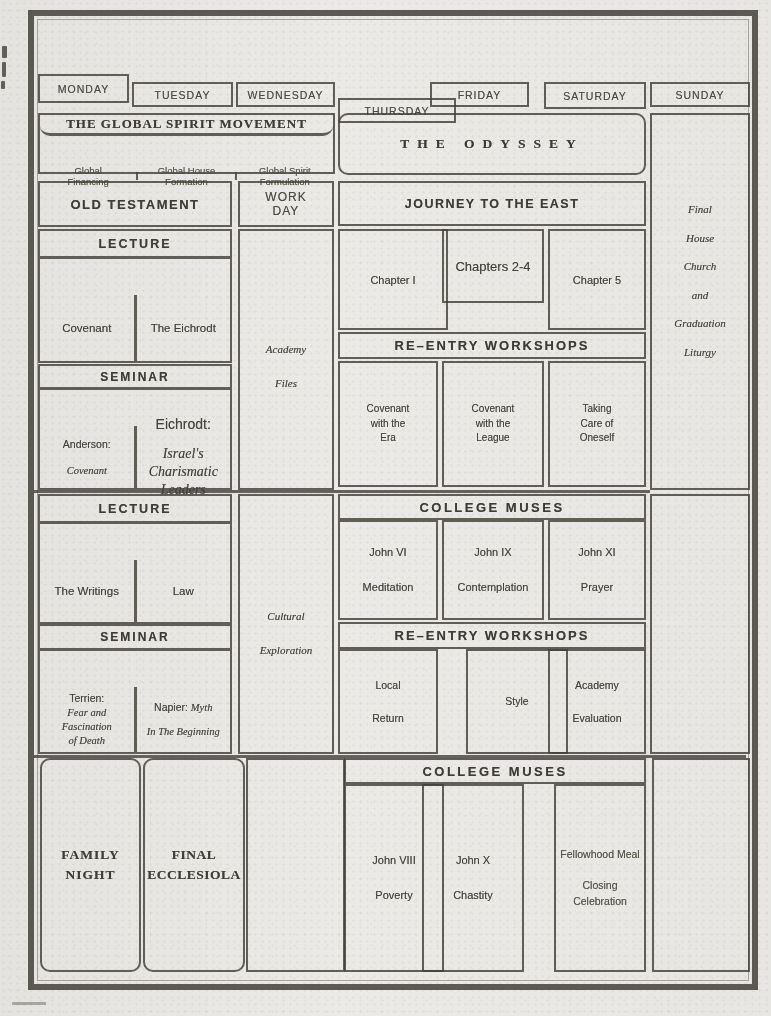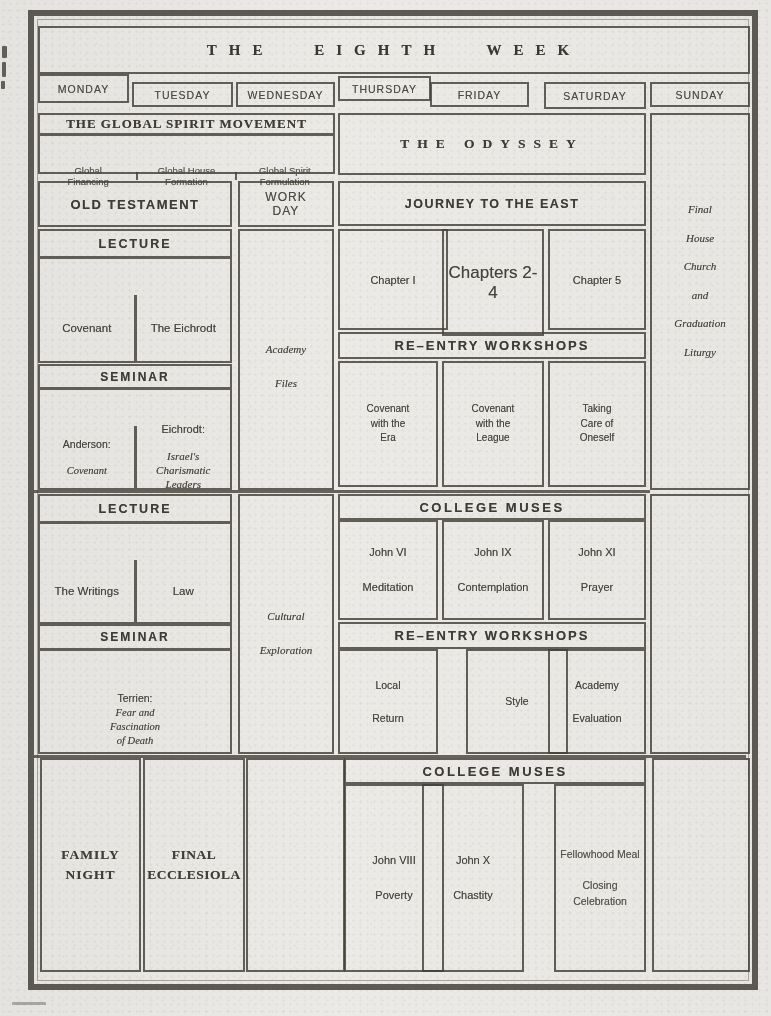--- a/index.html
+++ b/index.html
@@ -24,21 +24,21 @@
   .cell{display:flex;align-items:center;justify-content:center;text-align:center;padding:3px;}
   .col{display:flex;flex-direction:column;}
   .rowfx{display:flex;flex:1;min-height:0;margin-top:36px;}
   .split>.sub{flex:1;display:flex;align-items:center;justify-content:center;text-align:center;padding:4px;}
   .split>.sub + .sub{border-left:3px solid rgba(66,64,55,.82);}
   .split3>.sub + .sub{border-left:2px solid rgba(66,64,55,.82);}
   .hdr{display:flex;align-items:center;justify-content:center;text-align:center;
        border-bottom:3px solid rgba(66,64,55,.82);font-weight:bold;letter-spacing:2px;color:#3e3c35;}
   .ml{white-space:pre-line;}
   .it{font-style:italic;font-family:"Liberation Serif",serif;}
-  .serif{font-family:"Liberation Serif",serif;}
+  .serif{font-family:"Liberation Serif",serif;border-radius:10px;}
   .title{font-family:"Liberation Serif",serif;font-weight:bold;font-size:15px;
          letter-spacing:12px;word-spacing:24px;color:#3a3831;}
   .day{font-size:10.5px;letter-spacing:1px;color:#4c4a42;}
   .bighdr{font-weight:bold;font-size:12.5px;letter-spacing:1.5px;color:#3e3c35;}
   .stack{display:flex;flex-direction:column;align-items:center;justify-content:center;text-align:center;}
   .art{position:absolute;background:#36342d;opacity:.75;border-radius:1px;}
   .rule{position:absolute;background:rgba(66,64,55,.8);}
 </style>
 </head>
 <body>
@@ -48,28 +48,25 @@
   <div class="frame"></div>
 
   <div class="art" style="left:2px;top:46px;width:5px;height:12px"></div>
   <div class="art" style="left:2px;top:62px;width:4px;height:15px"></div>
   <div class="art" style="left:1px;top:81px;width:4px;height:8px"></div>
   <div class="art" style="left:12px;top:1002px;width:34px;height:3px;opacity:.35"></div>
 
   <div class="rule" style="left:34px;top:490px;width:616px;height:3px"></div>
   <div class="rule" style="left:34px;top:755px;width:712px;height:3px"></div>
 
-  <div class="box cell" style="left:38px;top:26px;width:712px;height:48px">
-    <span class="title">THE EIGHTH WEEK</span>
-  </div>
 
   <div class="box cell day" style="left:38px;top:74px;width:91px;height:29px">MONDAY</div>
   <div class="box cell day" style="left:132px;top:82px;width:101px;height:25px">TUESDAY</div>
   <div class="box cell day" style="left:236px;top:82px;width:99px;height:25px">WEDNESDAY</div>
-  <div class="box cell day" style="left:338px;top:76px;width:93px;height:25px">THURSDAY</div>
+  <div class="box cell day" style="left:338px;top:98px;width:118px;height:25px">THURSDAY</div>
   <div class="box cell day" style="left:430px;top:82px;width:99px;height:25px">FRIDAY</div>
   <div class="box cell day" style="left:544px;top:82px;width:102px;height:27px">SATURDAY</div>
   <div class="box cell day" style="left:650px;top:82px;width:100px;height:25px">SUNDAY</div>
 
   <div class="box col" style="left:38px;top:113px;width:297px;height:61px">
     <div class="hdr serif" style="height:25px;font-size:13px;letter-spacing:1px">THE GLOBAL SPIRIT MOVEMENT</div>
     <div class="rowfx split split3">
       <div class="sub ml" style="font-size:9.5px;color:#57554c">Global
 Financing</div>
       <div class="sub ml" style="font-size:9.5px;color:#57554c">Global House
@@ -111,32 +108,32 @@
   <div class="box col" style="left:38px;top:364px;width:194px;height:126px">
     <div class="hdr" style="height:21px;font-size:12px">SEMINAR</div>
     <div class="rowfx split">
       <div class="sub">
         <div class="stack" style="gap:15px;font-size:10.5px">
           <span>Anderson:</span>
           <span class="it ml">Covenant</span>
         </div>
       </div>
       <div class="sub">
-        <div class="stack" style="gap:12px;font-size:11px;line-height:1.3">
+        <div class="stack" style="gap:12px;font-size:14px;line-height:1.3">
           <span>Eichrodt:</span>
           <span class="it ml">Israel's
 Charismatic
 Leaders</span>
         </div>
       </div>
     </div>
   </div>
 
   <div class="box cell" style="left:338px;top:229px;width:110px;height:101px;font-size:11px">Chapter I</div>
-  <div class="box cell" style="left:442px;top:229px;width:102px;height:107px;font-size:17px">Chapters 2-4</div>
+  <div class="box cell" style="left:442px;top:229px;width:102px;height:74px;font-size:13px">Chapters 2-4</div>
   <div class="box cell" style="left:548px;top:229px;width:98px;height:101px;font-size:11px">Chapter 5</div>
 
   <div class="box cell" style="left:338px;top:332px;width:308px;height:27px;font-weight:bold;font-size:13px;letter-spacing:2px;color:#3e3c35">RE–ENTRY WORKSHOPS</div>
   <div class="box cell ml" style="left:338px;top:361px;width:100px;height:126px;font-size:10px;line-height:1.45">Covenant
 with the
 Era</div>
   <div class="box cell ml" style="left:442px;top:361px;width:102px;height:126px;font-size:10px;line-height:1.45">Covenant
 with the
 League</div>
   <div class="box cell ml" style="left:548px;top:361px;width:98px;height:126px;font-size:10px;line-height:1.45">Taking
@@ -155,20 +152,27 @@
     <div class="hdr" style="height:22px;font-size:12px">SEMINAR</div>
     <div class="rowfx split">
       <div class="sub">
         <div class="stack" style="gap:1px;font-size:10.5px;line-height:1.3">
           <span>Terrien:</span>
           <span class="it ml">Fear and
 Fascination
 of Death</span>
         </div>
       </div>
+      <div class="sub" style="font-size:10.5px;line-height:2.1">
+        <div>
+          <span>Napier:</span>
+          <span class="it ml">Myth
+In The Beginning</span>
+        </div>
+      </div>
     </div>
   </div>
 
   <div class="box cell" style="left:338px;top:494px;width:308px;height:26px;font-weight:bold;font-size:13px;letter-spacing:2.5px;color:#3e3c35">COLLEGE MUSES</div>
   <div class="box cell ml" style="left:338px;top:520px;width:100px;height:100px;font-size:11px;line-height:1.55">John VI
 
 Meditation</div>
   <div class="box cell ml" style="left:442px;top:520px;width:102px;height:100px;font-size:11px;line-height:1.55">John IX
 
 Contemplation</div>

